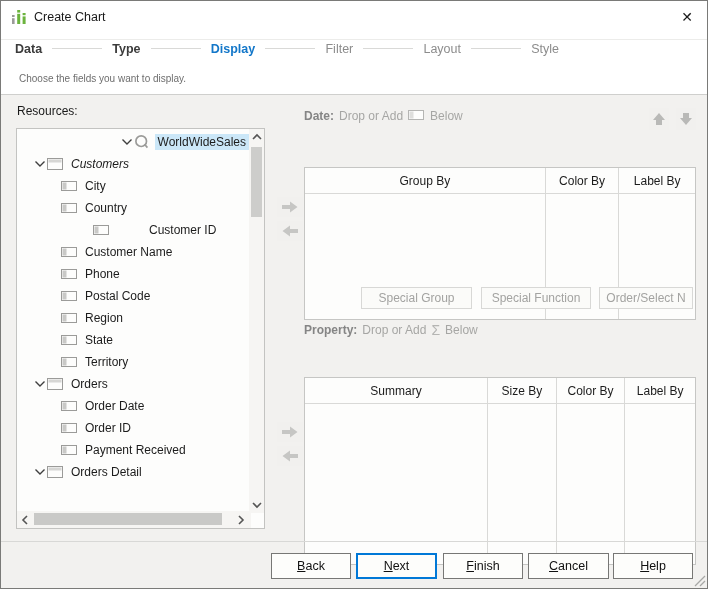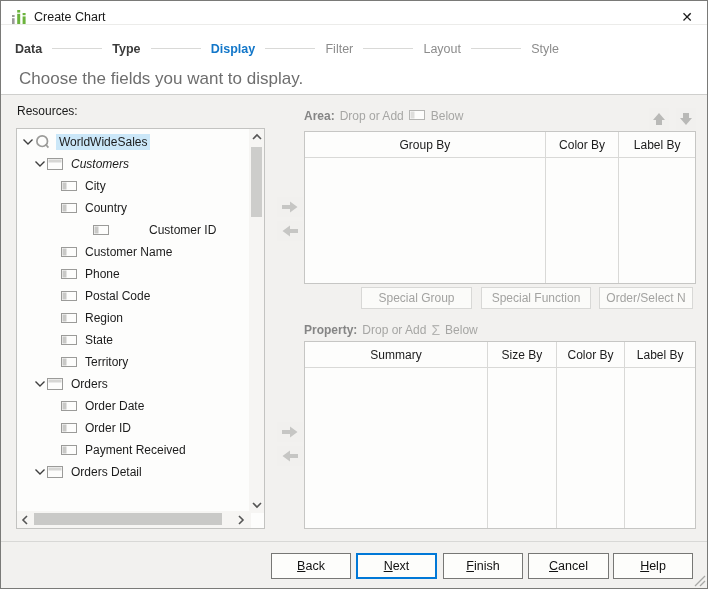--- a/index.html
+++ b/index.html
@@ -4,33 +4,33 @@
 <style>
   * { margin:0; padding:0; box-sizing:border-box; }
   html,body { background:#e9e8e6; }
   body { font-family:"Liberation Sans","DejaVu Sans",sans-serif; }
   .window {
     position:relative; width:708px; height:589px; background:#f2f1ef;
     border:1px solid #7a7a78; overflow:hidden; font-size:12px; color:#1c1c1c;
   }
   .white-band { position:absolute; left:0; top:0; width:100%; height:94px; background:#ffffff; }
   
-  .titlebar { position:absolute; left:0; top:0; width:100%; height:24px; background:#fff; border-bottom:1px solid #ececea; }
+  .titlebar { position:absolute; left:0; top:0; width:100%; height:39px; background:#fff; border-bottom:1px solid #ececea; }
   .app-icon { position:absolute; left:10px; top:8px; width:16px; height:16px; }
   .title-text { position:absolute; left:33px; top:9px; font-size:12.5px; color:#1a1a1a; }
   .close-btn { position:absolute; right:6px; top:2px; width:28px; height:28px; display:flex; align-items:center; justify-content:center; font-size:14px; color:#1a1a1a; cursor:pointer; }
   
   .steps { position:absolute; left:14px; top:32px; height:31px; width:544px; display:flex; align-items:center; }
   .step { white-space:nowrap; font-size:12.5px; cursor:pointer; }
   .step.done { color:#3b3b3b; font-weight:bold; }
   .step.active { color:#1377c9; font-weight:bold; }
   .step.upcoming { color:#8c8c8c; }
   .step-line { flex:1 1 auto; height:1px; background:#d9d9d7; margin:0 10px; min-width:20px; }
   
-  .subtitle { position:absolute; left:18px; top:63px; height:30px; line-height:30px; font-size:17px; color:#6e6e6e; }
+  .subtitle { position:absolute; left:18px; top:63px; height:30px; line-height:30px; font-size:10px; color:#6e6e6e; }
   .subtitle-rule { position:absolute; left:0; top:93px; width:100%; height:1px; background:#cfcfcd; }
   
   .res-label { position:absolute; left:16px; top:103px; color:#1a1a1a; }
   .tree-box { position:absolute; left:15px; top:127px; width:249px; height:401px; background:#fdfdfc; border:1px solid #c3c3c1; }
   .tree-rows { position:absolute; left:0; top:2px; right:15px; bottom:17px; overflow:hidden; }
   .trow { height:22px; display:flex; align-items:center; cursor:pointer; }
   .chev-slot { width:14px; display:flex; align-items:center; justify-content:center; flex:0 0 14px; }
   .ticon { width:16px; height:16px; margin-right:5px; flex:0 0 16px; display:flex; align-items:center; justify-content:center; }
   .tlabel { white-space:nowrap; padding:1px 3px; }
   .tlabel.sel { background:#cbe7f8; }
@@ -41,21 +41,21 @@
   .hscroll { position:absolute; left:0; bottom:0; height:17px; width:234px; background:#f6f5f3; }
   .hthumb { position:absolute; left:17px; top:2px; width:188px; height:12px; background:#c9c9c7; }
   
   .xfer { position:absolute; left:276px; width:26px; height:20px; background:#f1f0ee; display:flex; align-items:center; justify-content:center; cursor:pointer; }
   
   .sec-head { position:absolute; left:303px; height:18px; display:flex; align-items:center; gap:5px; }
   .sec-title { font-weight:bold; color:#858585; }
   .sec-hint { color:#a6a6a4; }
   .sigma { color:#b5b5b3; font-size:14px; line-height:14px; }
   .move-btn { position:absolute; top:107px; width:20px; height:22px; background:#f1f0ee; display:flex; align-items:center; justify-content:center; cursor:pointer; }
-  .tbl { position:absolute; left:303px; width:392px; background:#fdfdfc; border:1px solid #c6c6c4; display:flex; flex-direction:column; }
+  .tbl { position:absolute; left:303px; width:392px; background:#fdfdfc; border:1px solid #c6c6c4; display:flex; flex-direction:column;margin-top:36px; }
   .tbl-head { display:flex; height:26px; border-bottom:1px solid #d9d9d7; flex:0 0 26px; }
   .tbl-body { display:flex; flex:1 1 auto; }
   .tbl-cell { border-right:1px solid #d9d9d7; display:flex; align-items:center; justify-content:center; color:#1c1c1c; }
   .tbl-cell:last-child { border-right:none; }
   .sp-btn { position:absolute; top:286px; height:22px; background:#fbfbf9; border:1px solid #d8d8d6; color:#a3a3a1; display:flex; align-items:center; justify-content:center; cursor:pointer; }
   
   .footer-rule { position:absolute; left:0; top:540px; width:100%; height:1px; background:#d8d8d6; }
   .fbtn { position:absolute; top:552px; height:26px; background:#fdfdfb; border:1px solid #777775; color:#111; display:flex; align-items:center; justify-content:center; font-size:12.5px; cursor:pointer; }
   .fbtn.default { border:2px solid #0078d7; }
   .fbtn u { text-decoration:underline; }
@@ -95,21 +95,21 @@
       <div class="step-line"></div>
       <span class="step upcoming">Style</span>
     </div>
 
   <div class="subtitle">Choose the fields you want to display.</div>
   <div class="subtitle-rule"></div>
 
   <div class="res-label">Resources:</div>
   <div class="tree-box">
     <div class="tree-rows">
-        <div class="trow" style="padding-left: 4px;">
+        <div class="trow" style="padding-left: 4px; justify-content: flex-end;">
           <span class="chev-slot">
             <svg width="12" height="10" viewBox="0 0 12 10">
               <polyline points="1.5,2.5 6,7 10.5,2.5" fill="none" stroke="#3f3f3f" stroke-width="1.4"></polyline>
             </svg>
           </span>
           <span class="ticon">
             <svg width="16" height="16" viewBox="0 0 16 16">
               <circle cx="7.2" cy="7.2" r="5.3" fill="none" stroke="#9b9b99" stroke-width="1.7"></circle>
               <line x1="10.6" y1="10.2" x2="13.4" y2="13.6" stroke="#9b9b99" stroke-width="1.7"></line>
             </svg>
@@ -323,21 +323,21 @@
         <path d="M1 5 h8 V1.5 L16.5 7 L9 12.5 V9 H1 Z" fill="#c6c6c4"></path>
       </svg>
   </div>
   <div class="xfer" style="top:445px;">
     <svg width="18" height="14" viewBox="0 0 18 14">
         <path d="M17 5 h-8 V1.5 L1.5 7 L9 12.5 V9 h8 Z" fill="#c6c6c4"></path>
       </svg>
   </div>
 
   <div class="sec-head" style="top:106px;">
-    <span class="sec-title">Area:</span>
+    <span class="sec-title">Date:</span>
     <span class="sec-hint">Drop or Add</span>
     <span>
       <svg width="17" height="12" viewBox="0 0 17 12">
           <rect x="0.5" y="1.5" width="15" height="9" fill="#fdfdfc" stroke="#b5b5b3"></rect>
           <rect x="1.5" y="2.5" width="4" height="7" fill="#dededc"></rect>
         </svg>
     </span>
     <span class="sec-hint">Below</span>
   </div>
   <div class="move-btn" style="left:648px;">

